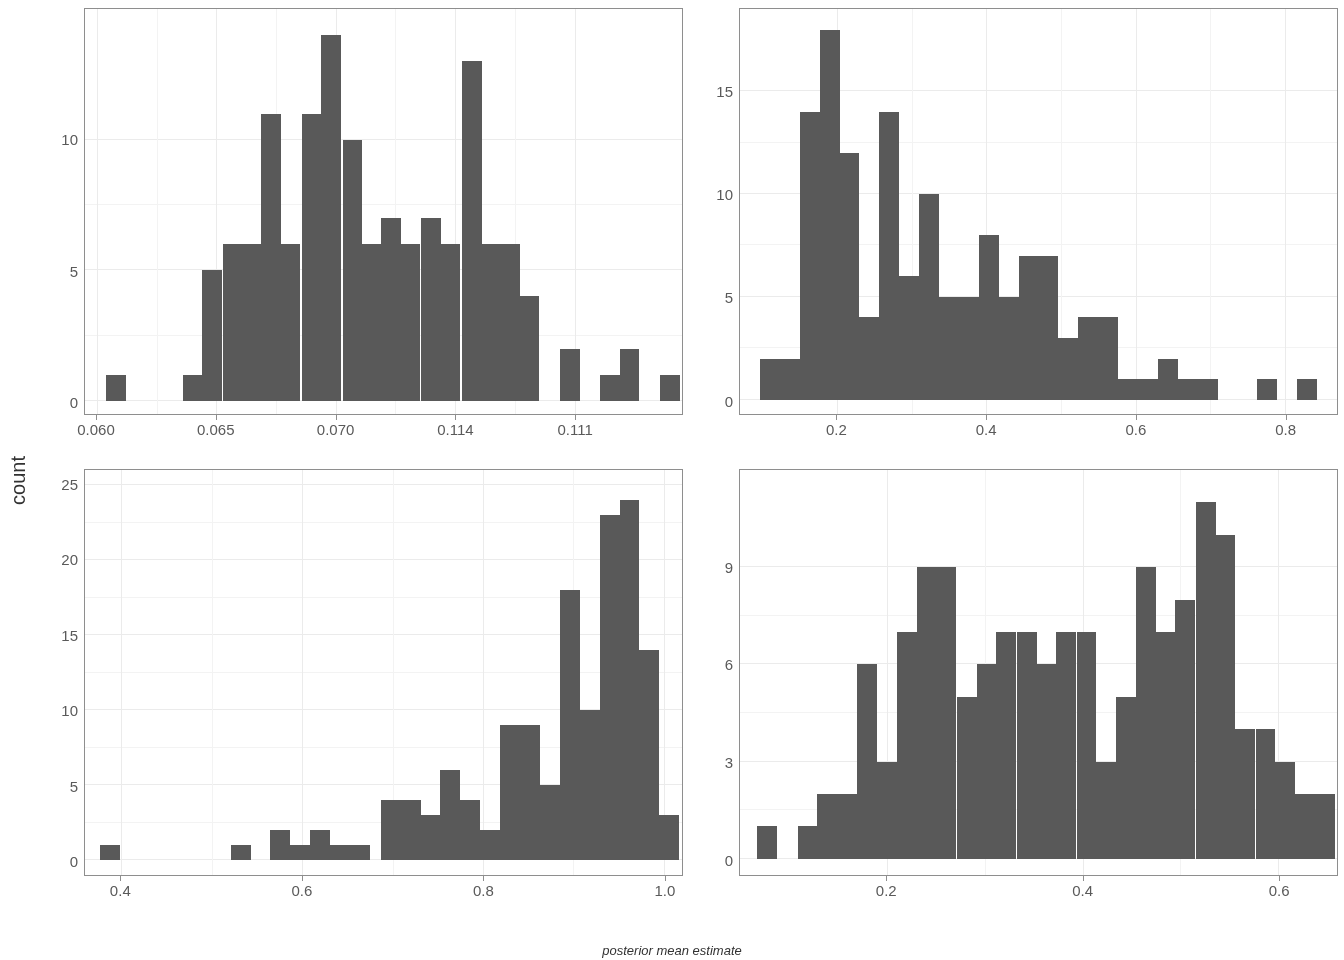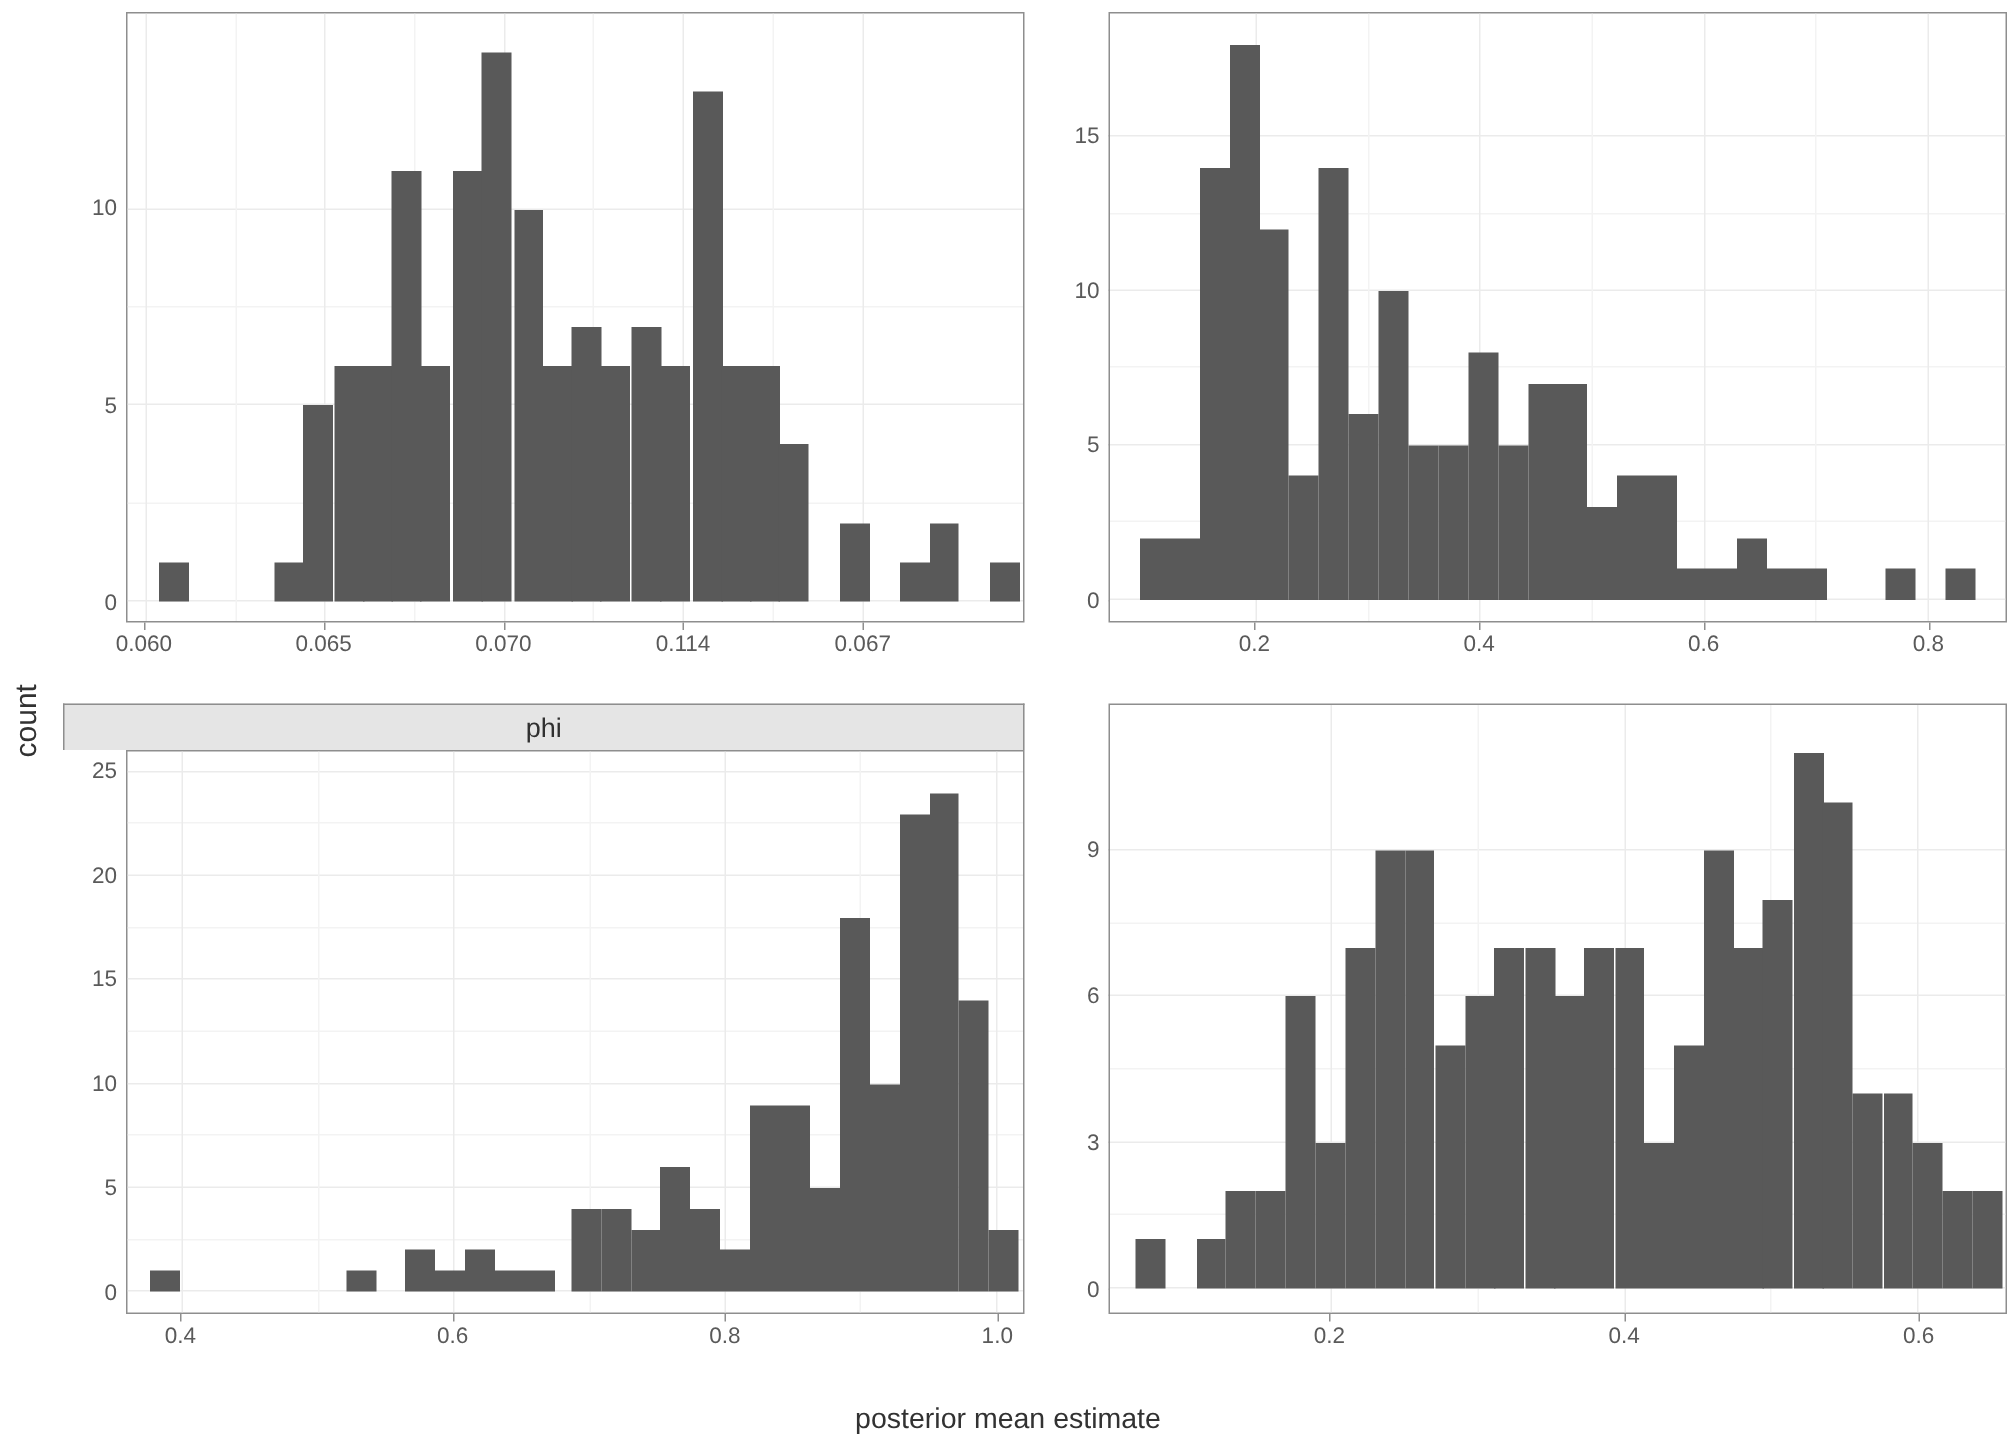--- a/index.html
+++ b/index.html
@@ -22,22 +22,23 @@
   .ylab span {
     transform: rotate(-90deg);
     font-size: 20px;
     color: #323232;
     white-space: nowrap;
   }
   .xlab {
     position: absolute;
     left: 0; bottom: 2px; width: 1344px;
     text-align: center;
-    font-size: 19px;
+    font-size: 13px;
     color: #323232;
+    font-style: italic;
   }
   .grid {
     position: absolute;
     left: 42px;       
     top: 8px;
     width: 1296px;
     height: 912px;
     display: grid;
     grid-template-columns: 1fr 1fr;
     grid-template-rows: 1fr 1fr;
@@ -188,21 +189,21 @@
             <div class="xaxis">
               <div class="xtick" style="left: 2%;"></div>
               <div class="xticklabel" style="left: 2%;">0.060</div>
               <div class="xtick" style="left: 22%;"></div>
               <div class="xticklabel" style="left: 22%;">0.065</div>
               <div class="xtick" style="left: 42%;"></div>
               <div class="xticklabel" style="left: 42%;">0.070</div>
               <div class="xtick" style="left: 62%;"></div>
               <div class="xticklabel" style="left: 62%;">0.114</div>
               <div class="xtick" style="left: 82%;"></div>
-              <div class="xticklabel" style="left: 82%;">0.067</div>
+              <div class="xticklabel" style="left: 82%;">0.111</div>
             </div>
           </div>
         </div>
       </div>
       <div class="panel">
         <div class="plotwrap">
           <div class="yticklabels">
             <div class="ylab-val" style="bottom: 3.5533%;">0</div>
             <div class="ytick" style="bottom: 3.5533%;"></div>
             <div class="ylab-val" style="bottom: 28.934%;">5</div>
@@ -263,21 +264,20 @@
               <div class="xticklabel" style="left: 41.25%;">0.4</div>
               <div class="xtick" style="left: 66.25%;"></div>
               <div class="xticklabel" style="left: 66.25%;">0.6</div>
               <div class="xtick" style="left: 91.25%;"></div>
               <div class="xticklabel" style="left: 91.25%;">0.8</div>
             </div>
           </div>
         </div>
       </div>
       <div class="panel">
-        <div class="strip">phi</div>
         <div class="plotwrap">
           <div class="yticklabels">
             <div class="ylab-val" style="bottom: 3.7037%;">0</div>
             <div class="ytick" style="bottom: 3.7037%;"></div>
             <div class="ylab-val" style="bottom: 22.2222%;">5</div>
             <div class="ytick" style="bottom: 22.2222%;"></div>
             <div class="ylab-val" style="bottom: 40.7407%;">10</div>
             <div class="ytick" style="bottom: 40.7407%;"></div>
             <div class="ylab-val" style="bottom: 59.2593%;">15</div>
             <div class="ytick" style="bottom: 59.2593%;"></div>

